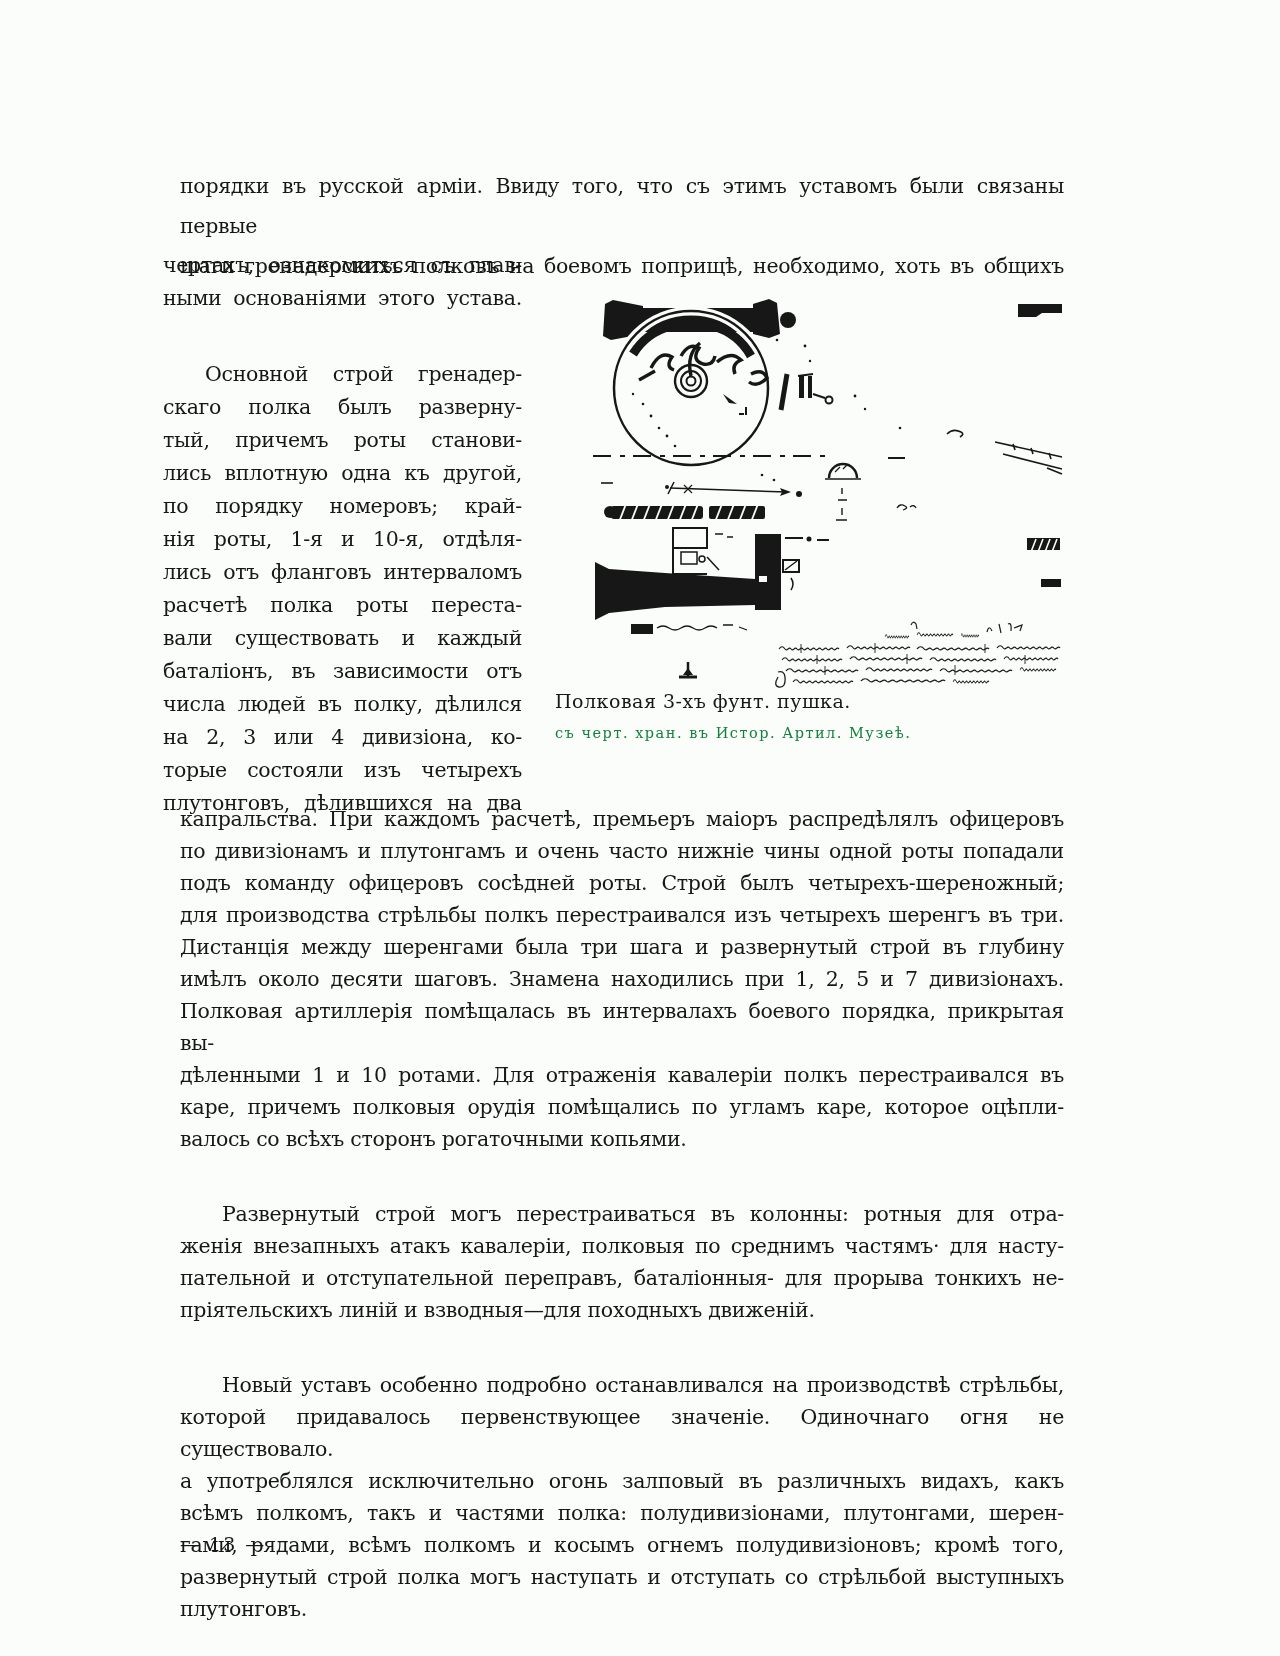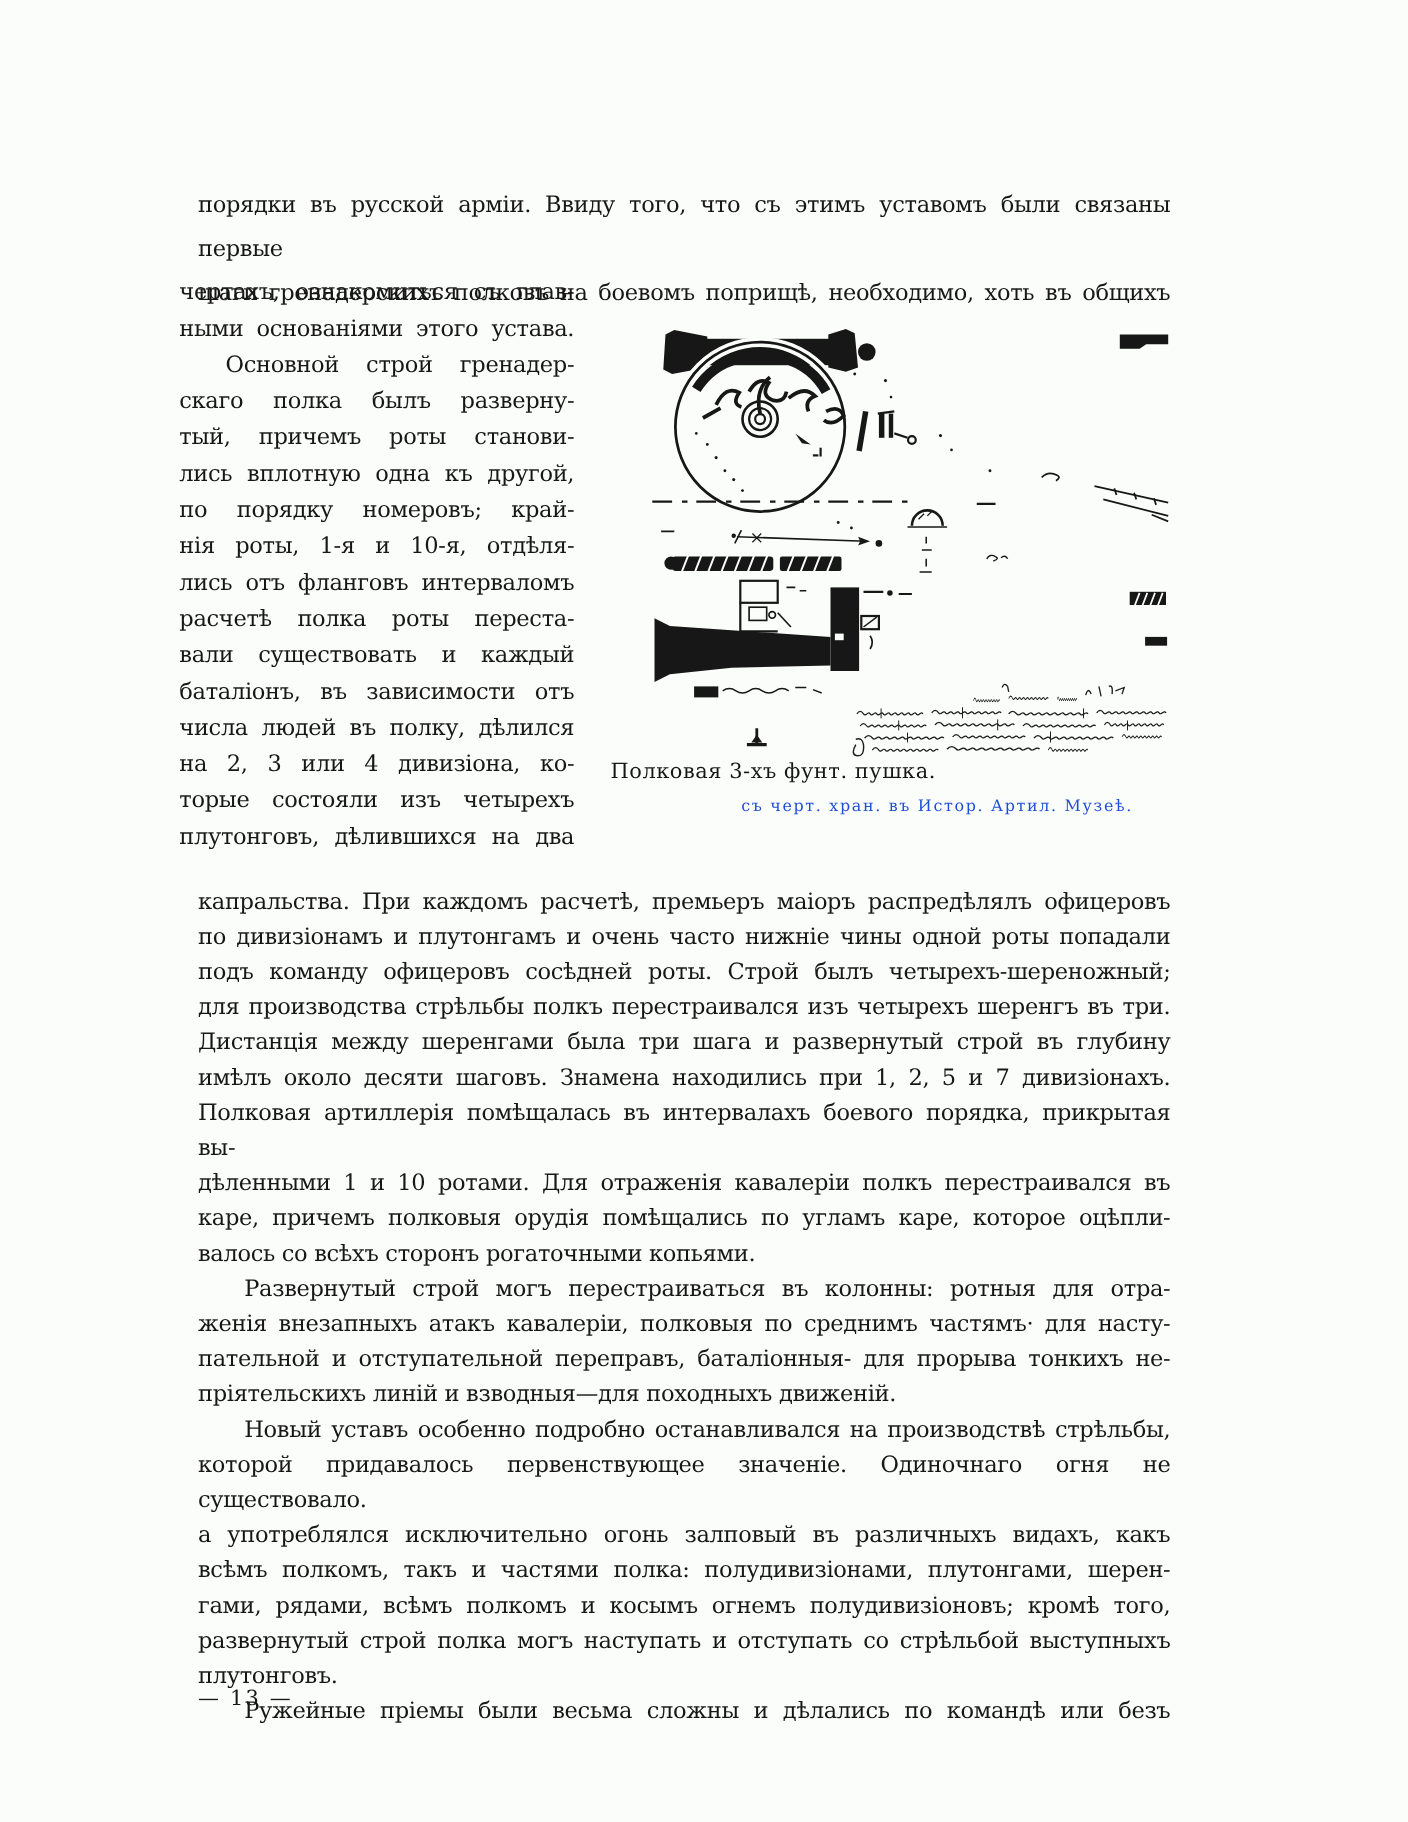--- a/index.html
+++ b/index.html
@@ -5,29 +5,29 @@
   html,body{margin:0;padding:0;}
   body{
     width:1280px;height:1656px;position:relative;overflow:hidden;
     background:#fbfdfa;color:#171717;
     font-family:"DejaVu Serif","Liberation Serif",serif;
   }
   .abs{position:absolute;}
   .textblock{font-size:20.5px;letter-spacing:-0.3px;}
   .tline{text-align:left;}
   .tline.fill{text-align:justify;text-align-last:justify;}
-  .tline.ind{text-indent:42px;}
+  .tline.ind{text-indent:42px;margin-top:43px;}
   .para-top{left:180px;top:166px;width:884px;line-height:40px;}
   .left-col{left:163px;top:249px;width:359px;line-height:33px;}
   .body-block{left:180px;top:803px;width:884px;line-height:32px;}
   .figure-box{left:555px;top:276px;width:510px;height:412px;}
   .cap1{left:555px;top:690px;width:475px;text-align:left;
         font-size:19px;letter-spacing:0.5px;line-height:22px;}
-  .cap2{left:555px;top:724px;width:475px;text-align:right;
-        font-size:14.5px;letter-spacing:1.5px;line-height:18px;color:#1d4ed8;}
+  .cap2{left:555px;top:724px;width:475px;text-align:left;
+        font-size:14.5px;letter-spacing:1.5px;line-height:18px;color:#15803d;}
   .pagenum{left:180px;top:1533px;width:884px;
         font-size:19px;letter-spacing:2px;}
   svg{display:block;}
 </style>
 </head>
 <body>
 
 <div class="abs textblock para-top">
     <div class="tline fill">порядки въ русской арміи. Ввиду того, что съ этимъ уставомъ были связаны первые</div>
     <div class="tline fill">шаги гренадерскихъ полковъ на боевомъ поприщѣ, необходимо, хоть въ общихъ</div>

